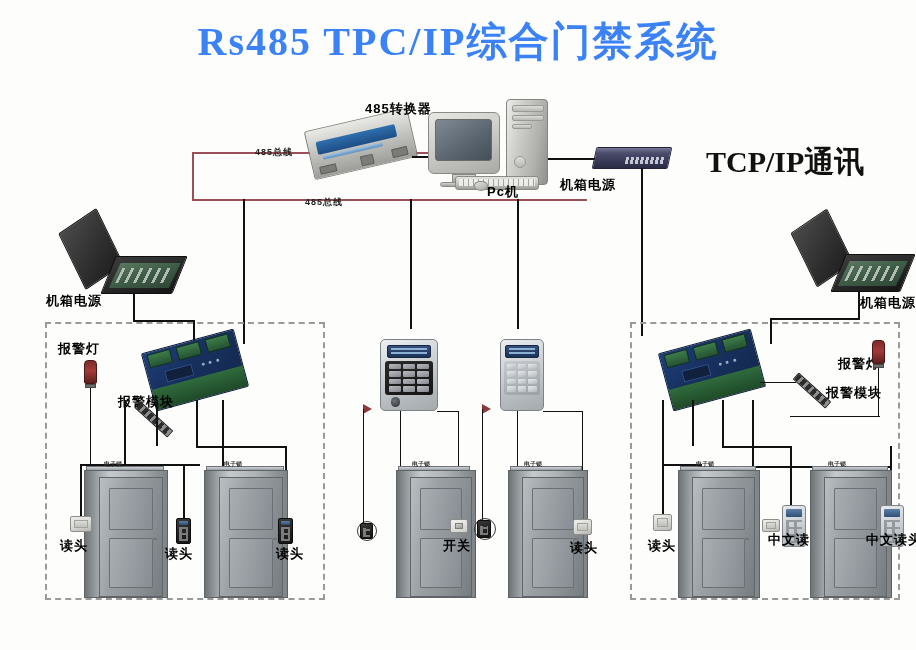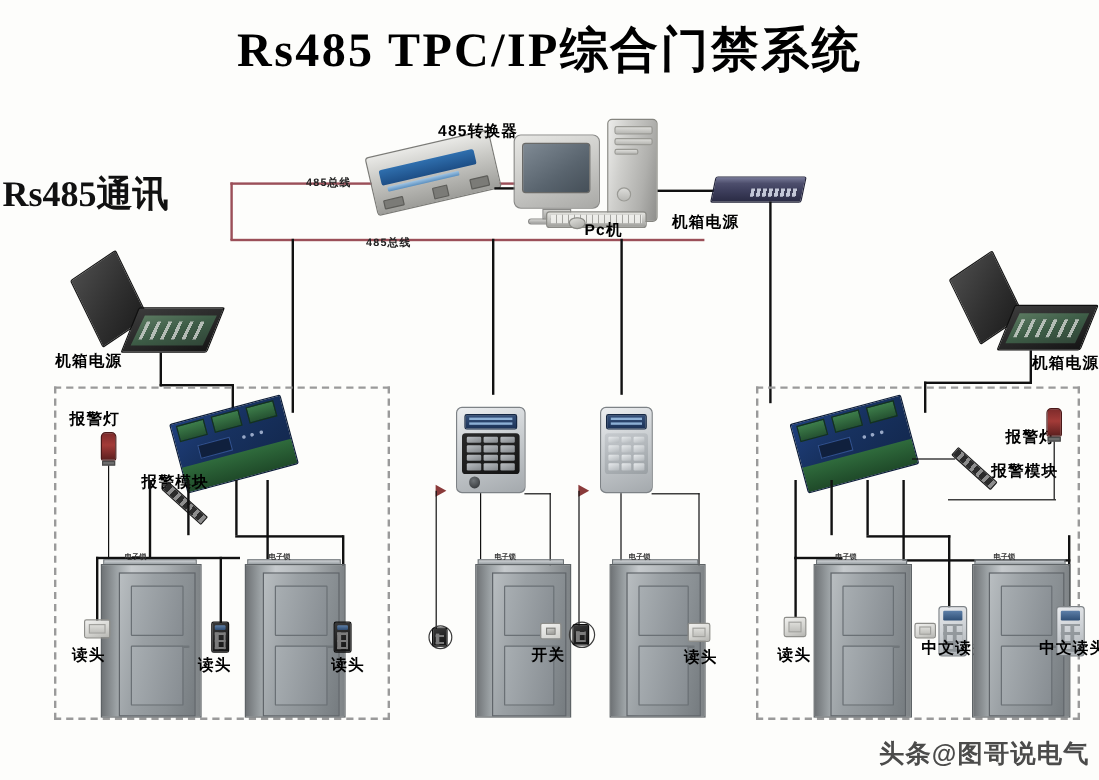--- a/index.html
+++ b/index.html
@@ -20,21 +20,21 @@
 
   
   .title {
     position: absolute;
     left: 0; right: 0; top: 14px;
     text-align: center;
     font-family: "Liberation Serif", "DejaVu Serif", serif;
     font-size: 40px;
     font-weight: 700;
     letter-spacing: 2px;
-    color: #000000;
+    color: #3b82f6;
     white-space: nowrap;
   }
 
   
   .side-heading {
     position: absolute;
     font-family: "Liberation Serif", "DejaVu Serif", serif;
     font-size: 30px;
     font-weight: 700;
     color: #111;
@@ -436,21 +436,21 @@
     white-space: nowrap;
   }
 </style>
 </head>
 <body>
 
 <div id="stage">
 
   <div class="title">Rs485  TPC/IP综合门禁系统</div>
 
-  <div class="side-heading" id="heading-left">Rs485通讯</div>
+  <div class="side-heading" id="heading-right">TCP/IP通讯</div>
 
   <div class="wire red h" style="left:192px; top:152px; width:258px;"></div>
   <div class="wire red v" style="left:192px; top:152px; height:48px;"></div>
   <div class="wire red h" style="left:192px; top:199px; width:395px;"></div>
   <div class="lab bus" style="left:255px; top:146px;">485总线</div>
   <div class="lab bus" style="left:305px; top:196px;">485总线</div>
 
   <div class="converter" style="left:308px; top:119px; width:106px; height:50px;">
     <div class="converter-stripe"></div>
     <div class="converter-stripe2"></div>
@@ -755,15 +755,14 @@
       <div class="door-panel" style="left:9px; top:60px; width:43px; height:50px;"></div>
       <div class="door-handle" style="left:51px; top:60px;"></div>
     </div>
   </div>
   <div class="reader-cn" style="left:880px; top:505px; width:24px; height:42px;">
     <div class="reader-cn-screen"></div>
     <div class="reader-cn-keys"></div>
   </div>
   <div class="lab md" style="left:866px; top:533px; line-height:14px;">中文读头</div>
 
-  <div class="watermark">头条@图哥说电气</div>
 
 </div>
 
 </body></html>

